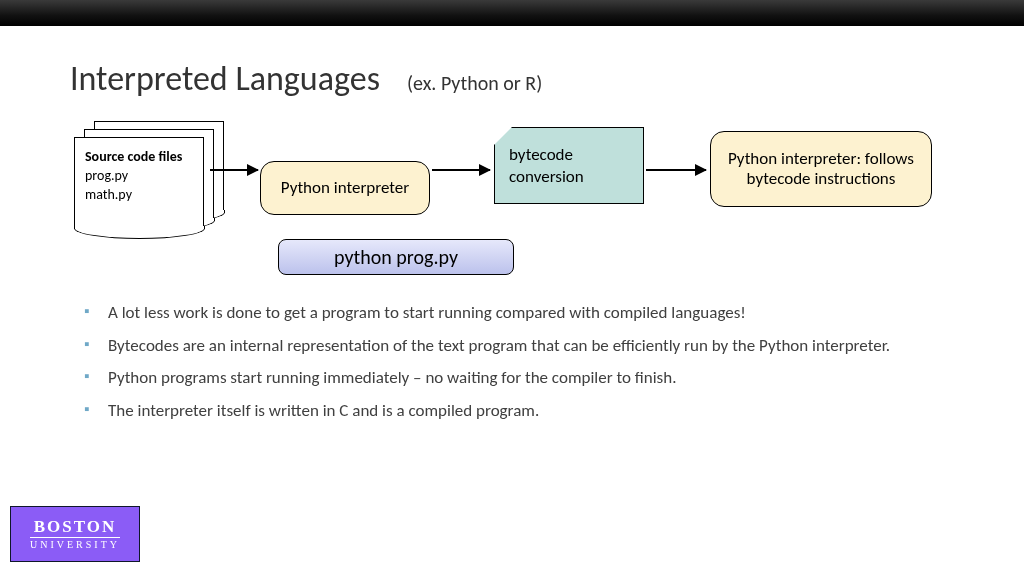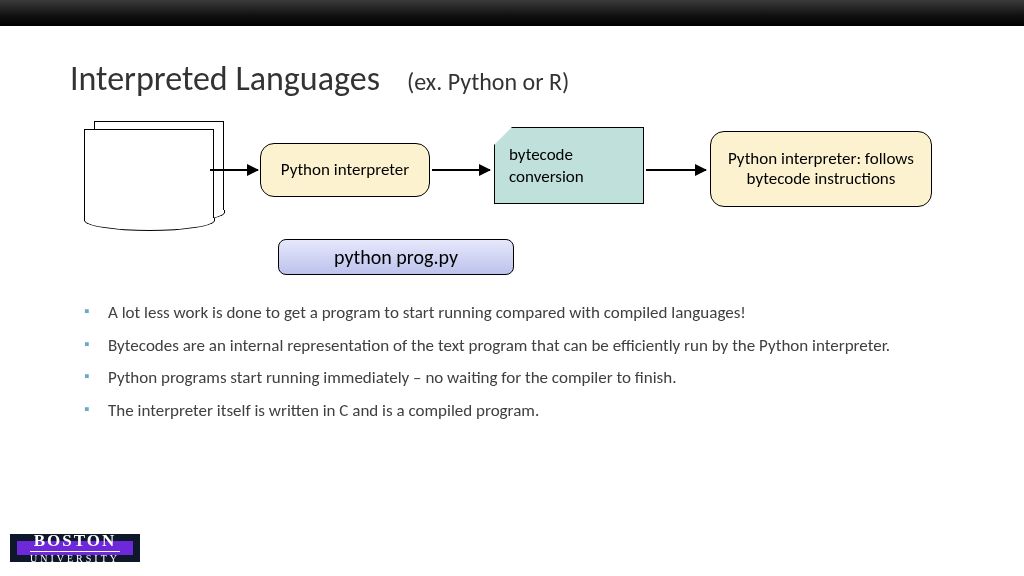--- a/index.html
+++ b/index.html
@@ -24,21 +24,21 @@
     align-items: baseline;
     gap: 27px;
     margin-bottom: 22px;
   }
   .title {
     font-size: 34px;
     color: #333;
     font-weight: 400;
   }
   .subtitle {
-    font-size: 24px;
+    font-size: 20px;
     color: #333;
   }
   .diagram {
     position: relative;
     height: 160px;
     width: 880px;
     margin-left: 4px;
   }
   
   .filestack { position: absolute; left: 0; top: 0; width: 150px; height: 110px; }
@@ -70,21 +70,21 @@
     background: #fdf2d0;
     display: flex;
     align-items: center;
     justify-content: center;
     text-align: center;
     font-size: 17px;
     color: #000;
     padding: 4px 8px;
     line-height: 1.2;
   }
-  .interp1 { left: 186px; top: 22px; width: 170px; height: 54px; }
+  .interp1 { left: 186px; top: 40px; width: 170px; height: 54px; }
   .interp2 { left: 636px; top: 10px; width: 222px; height: 76px; }
 
   .bytecode {
     position: absolute;
     left: 420px; top: 6px;
     width: 150px; height: 77px;
     background: #bfe0db;
     border: 1.5px solid #000;
     clip-path: polygon(0 18px, 18px 0, 100% 0, 100% 100%, 0 100%);
     display: flex; align-items: center; justify-content: flex-start;
@@ -130,47 +130,54 @@
     margin-bottom: 8px;
   }
   ul.points li::before{
     content:"▪";
     position:absolute; left:0; top:0;
     color:#6fa8c7;
     font-size: 15px;
   }
   .logo {
     position:absolute; left:10px; bottom:14px;
-    width:130px; height:28px;
-    background:#6d28d9;
+    width:130px; height:56px;
+    background:#8b5cf6;
     color:#fff;
     display:flex; flex-direction:column;
     align-items:center; justify-content:center;
     font-family: Georgia, 'Times New Roman', serif;
     line-height:1;
-    border:7px solid #0f172a;
+    border:1px solid #0f172a;
   }
   .logo .l1{ font-size:17px; letter-spacing:2px; font-weight:600;}
   .logo .l2{ font-size:10px; letter-spacing:3px; border-top:1px solid #fff; padding-top:2px; margin-top:2px;}
 </style>
 </head>
 <body>
 
 <div class="topbar"></div>
 
 <div class="content">
   <div class="title-row">
     <div class="title">Interpreted Languages</div>
     <div class="subtitle">(ex. Python or R)</div>
   </div>
 
   <div class="diagram">
     <div class="filestack">
       <div class="page p3"></div>
       <div class="page p2"></div>
+      <div class="page p1">
+        <div class="filetext">
+          <b>Source code files</b><br>
+          <span>prog.py</span><br>
+          <span>math.py</span>
+        </div>
+      </div>
     </div>
 
     <div class="arrow a1"></div>
     <div class="box interp1">Python interpreter</div>
     <div class="arrow a2"></div>
     <div class="bytecode">
       <span>bytecode conversion</span>
     </div>
     <div class="arrow a3"></div>
     <div class="box interp2">Python interpreter: follows bytecode instructions</div>

